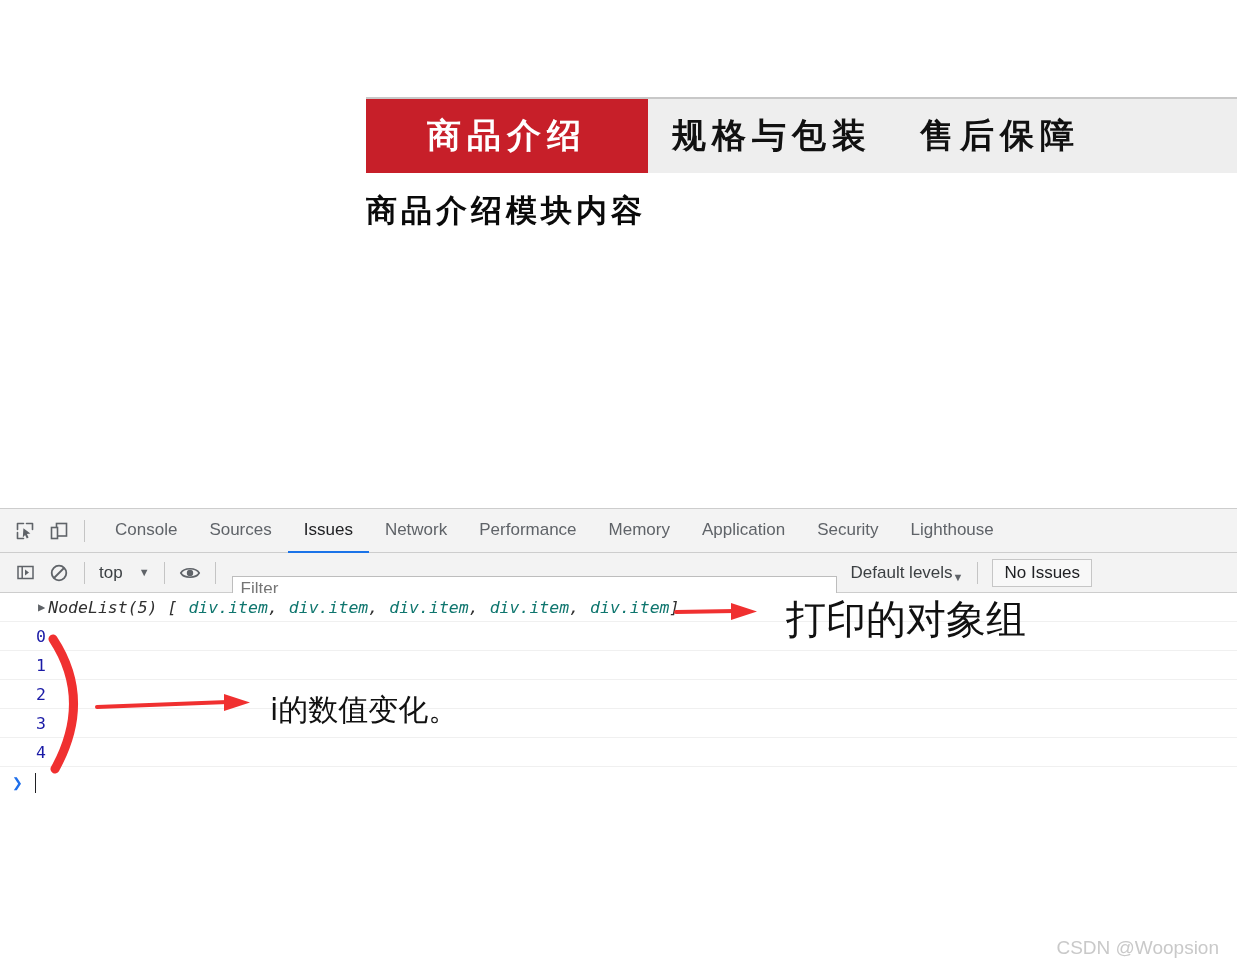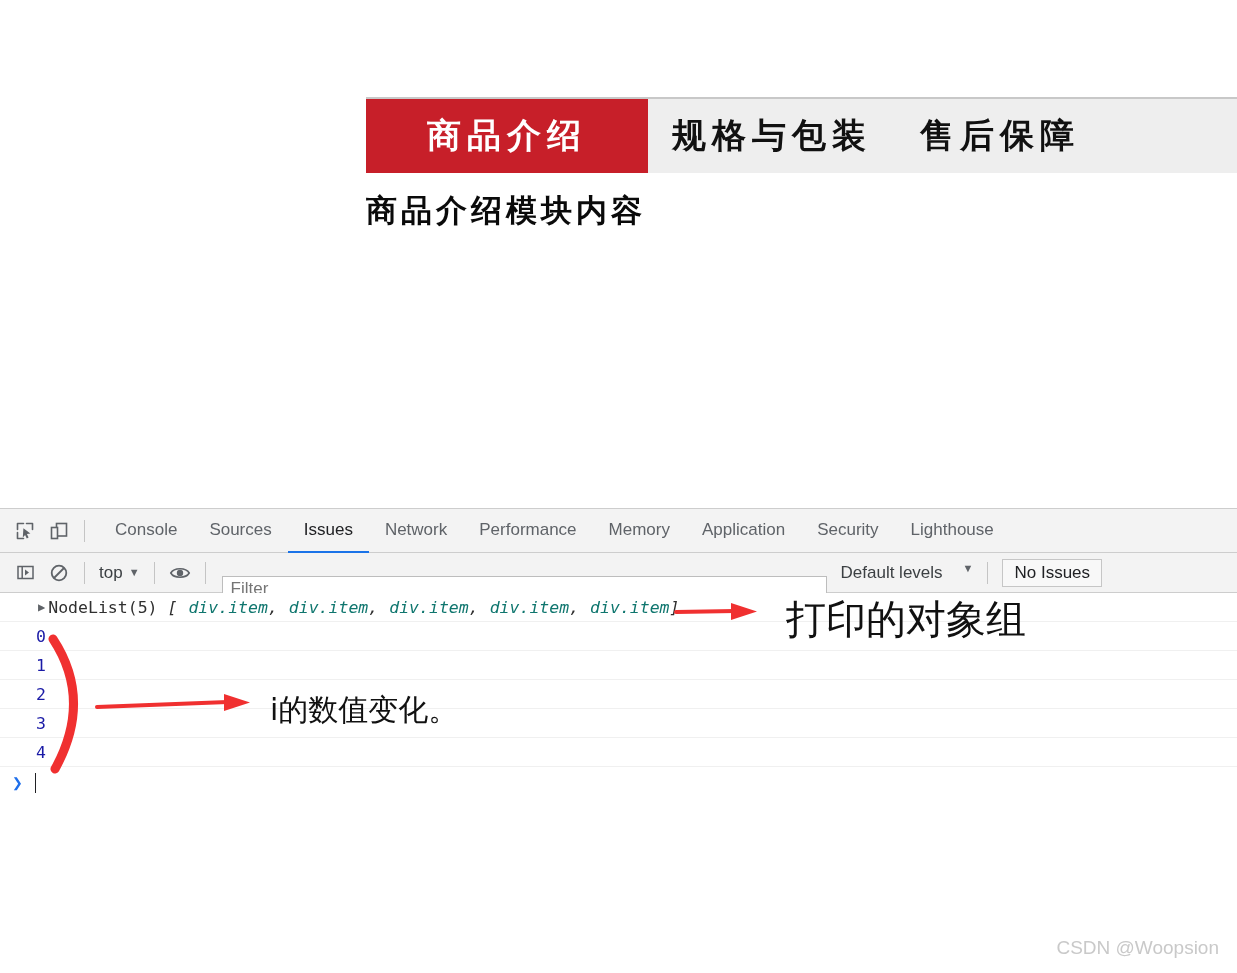--- a/index.html
+++ b/index.html
@@ -149,21 +149,21 @@
     background: #f3f3f3;
     border-bottom: 1px solid #cdcdcd;
     display: flex;
     align-items: center;
     box-sizing: border-box;
   }
 
   .ctx-select {
     display: flex;
     align-items: center;
-    gap: 6px;
+    gap: 16px;
     font-size: 17px;
     color: #3c4043;
     padding: 0 6px;
     cursor: pointer;
     white-space: nowrap;
   }
 
   .caret {
     font-size: 11px;
     line-height: 1;
@@ -182,22 +182,22 @@
     align-items: center;
     padding: 0 8px;
     font-size: 17px;
     color: #757575;
     cursor: text;
     margin-top: 32px;
   }
 
   .levels-select {
     display: flex;
-    align-items: flex-start;
-    gap: 20px;
+    align-items: flex-end;
+    gap: 0;
     margin-left: 14px;
     font-size: 17px;
     color: #3c4043;
     cursor: pointer;
     white-space: nowrap;
   }
 
   .issues-btn {
     margin-left: 6px;
     height: 28px;
@@ -233,20 +233,21 @@
   .disclosure {
     margin-left: 38px;
     margin-right: 3px;
     color: #5f6368;
     font-size: 12px;
     line-height: 1;
     cursor: pointer;
   }
 
   .tok-obj {
+    font-style: italic;
     color: #303030;
     text-align: center;
   }
   .tok-bracket {
     font-style: italic;
     color: #303030;
   }
   .tok-node {
     font-style: italic;
     color: #0f766e;

